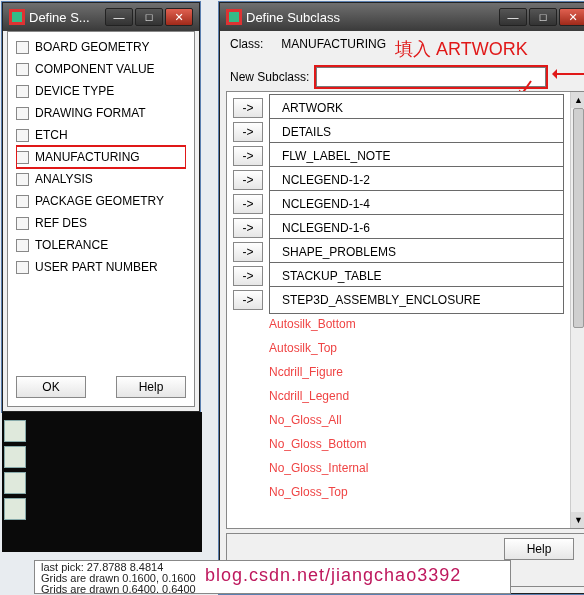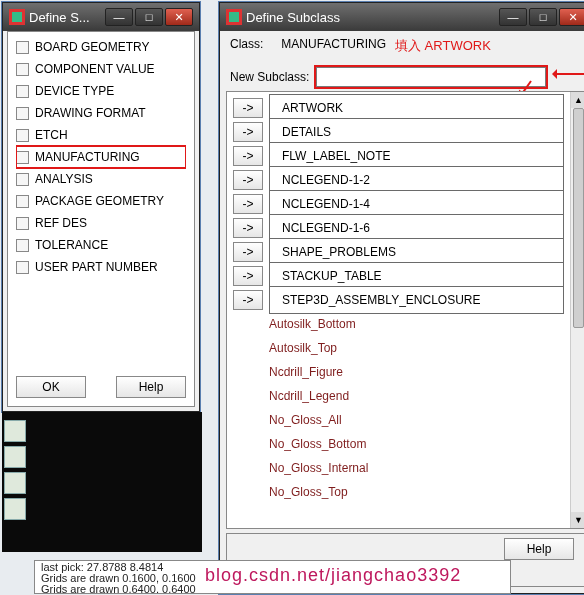--- a/index.html
+++ b/index.html
@@ -22,39 +22,39 @@
   .li { display:flex; align-items:center; height:22px; font-size:12px; color:#000; }
   .chk { width:13px; height:13px; border:1px solid #888; background:#f6f6f6; margin-right:6px; }
   .li.sel { outline:2px solid #e01818; outline-offset:-1px; }
   #win-left .btnrow { position:absolute; left:8px; right:8px; bottom:8px; display:flex; justify-content:space-between; }
   .btn { width:70px; height:22px; border:1px solid #888; background:linear-gradient(#fff,#e6e6e6); display:flex; align-items:center; justify-content:center; font-size:12px; }
 
   
   #win-right { left:219px; top:2px; width:375px; height:592px; }
   #win-right .body { position:absolute; top:28px; left:0; right:0; bottom:0; background:#f0f0f0; }
   .classrow { position:absolute; top:6px; left:10px; display:flex; align-items:center; gap:18px; font-size:12px; }
-  .annot { position:absolute; top:6px; left:175px; color:#e01818; font-size:13px; }
+  .annot { position:absolute; top:6px; left:175px; color:#e01818; font-size:18px; }
   .newsub { position:absolute; top:36px; left:10px; display:flex; align-items:center; gap:7px; }
   .newsub input { width:230px; height:20px; border:1px solid #7a7a7a; outline:2px solid #e01818; background:#fff; padding:0 4px; }
   .arrow1 { position:absolute; top:42px; left:335px; width:55px; height:2px; background:#e01818; }
   .arrow1::before { content:""; position:absolute; left:-8px; top:-4px; border:5px solid transparent; border-right-color:#e01818; }
   .arrow2 { position:absolute; top:50px; left:310px; width:2px; height:20px; background:#e01818; transform:rotate(35deg); transform-origin:top; }
   .arrow2::after { content:""; position:absolute; bottom:-4px; left:-4px; border:5px solid transparent; border-top-color:#e01818; }
 
   .listbox { position:absolute; top:60px; left:6px; right:6px; bottom:64px; border:1px solid #888; background:#fff; overflow:hidden; }
   .listinner { position:absolute; inset:0 16px 0 0; overflow:hidden; padding:4px 6px; }
   .scroll { position:absolute; right:0; top:0; bottom:0; width:16px; background:#eee; border-left:1px solid #ccc; }
   .scroll .thumb { position:absolute; top:16px; left:2px; right:2px; height:220px; background:#cfcfcf; border:1px solid #9a9a9a; border-radius:2px; }
   .scroll .arr { position:absolute; left:0; right:0; height:16px; background:#ddd; display:flex; align-items:center; justify-content:center; font-size:9px; }
   .scroll .arr.up{top:0}.scroll .arr.dn{bottom:0}
 
   .srow { display:flex; align-items:center; height:24px; }
   .go { width:30px; height:20px; border:1px solid #888; background:linear-gradient(#fff,#e6e6e6); display:flex; align-items:center; justify-content:center; margin-right:6px; font-size:12px; }
   .srow input { flex:1; height:28px; border:1px solid #6a6a6a; background:#fff; padding:0 12px; font-size:12px; font-family:Liberation Sans, sans-serif; }
-  .srow .plain { flex:1; padding-left:36px; font-size:12px; color:#7f1d1d; }
+  .srow .plain { flex:1; padding-left:36px; font-size:12px; color:#ef4444; }
 
   .bottombar { position:absolute; left:6px; right:6px; bottom:6px; height:54px; border:1px solid #888; background:#f0f0f0; }
   .bottombar .btn { position:absolute; right:12px; top:4px; }
   .status { position:absolute; left:10px; bottom:6px; font-size:12px; color:#222; }
 
   
   .dark { position:absolute; left:2px; top:412px; width:200px; height:140px; background:#0a0a0a; }
   .tools { position:absolute; left:2px; top:416px; width:28px; }
   .tool { width:22px; height:22px; margin:4px 2px; border:1px solid #8aa; background:#dfe9dc; }
   .log { position:absolute; left:34px; top:560px; width:477px; height:34px; background:#fff; border:1px solid #888; font-size:11px; color:#222; padding:1px 6px; line-height:11px; overflow:hidden;}

